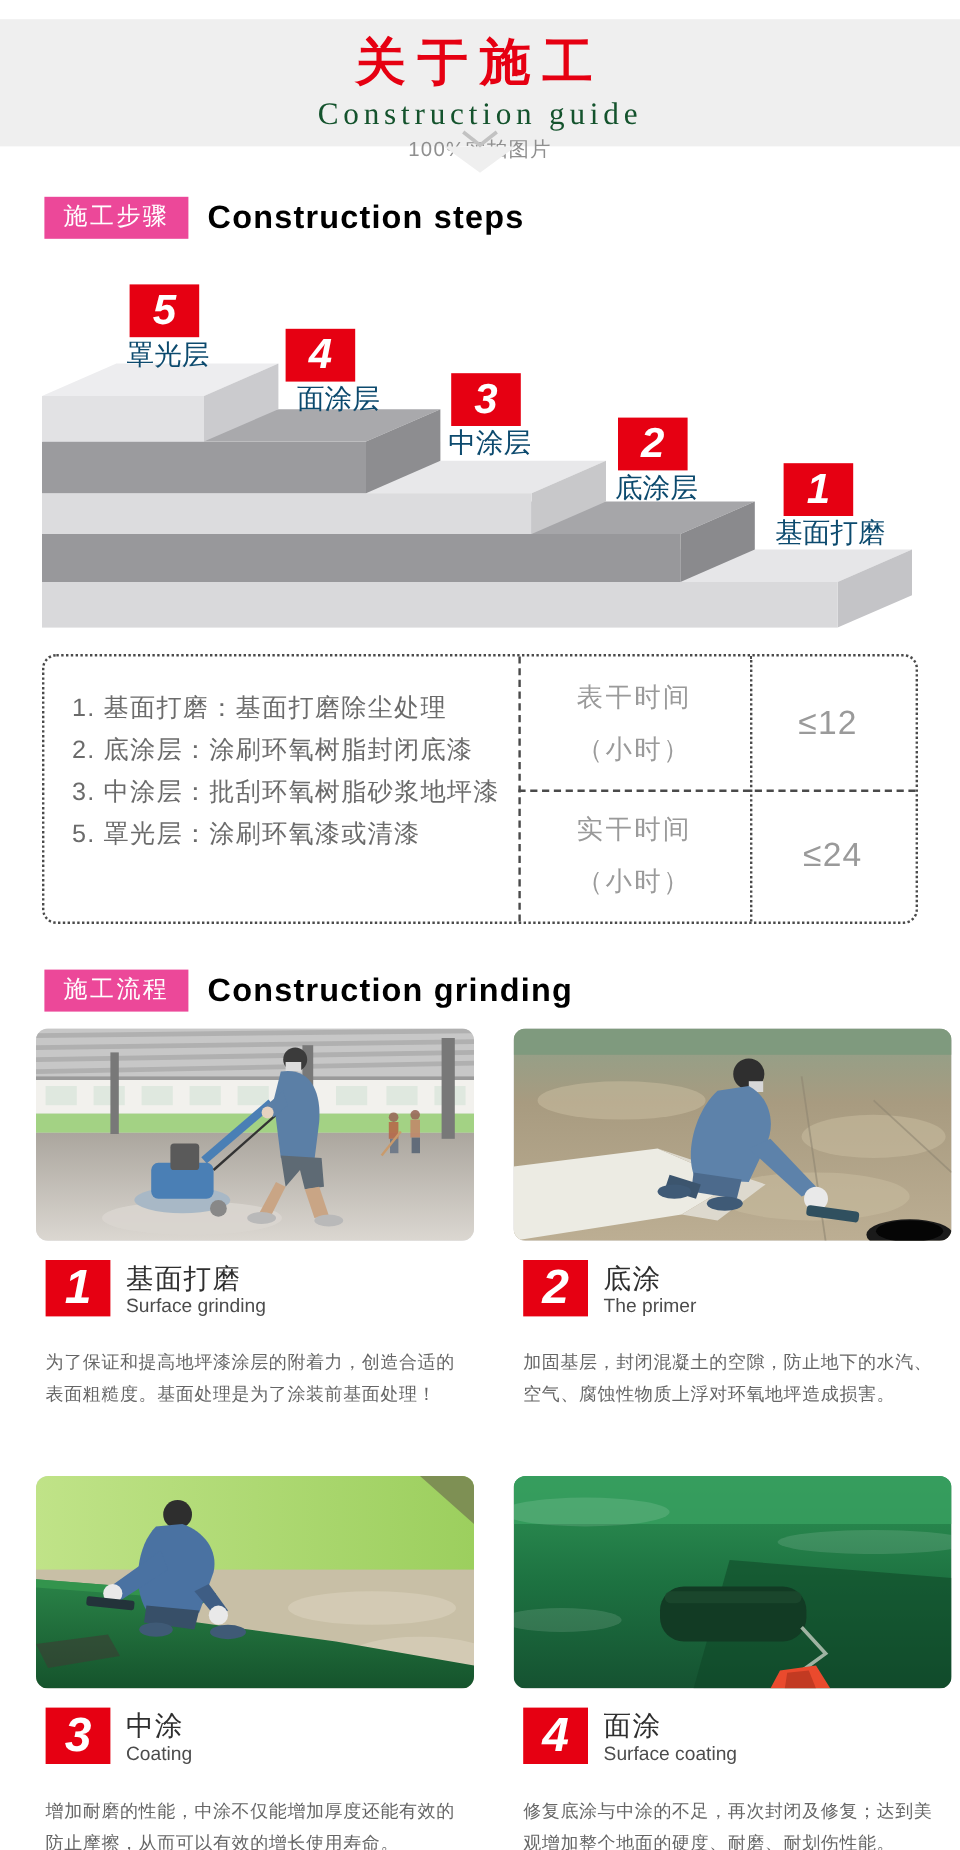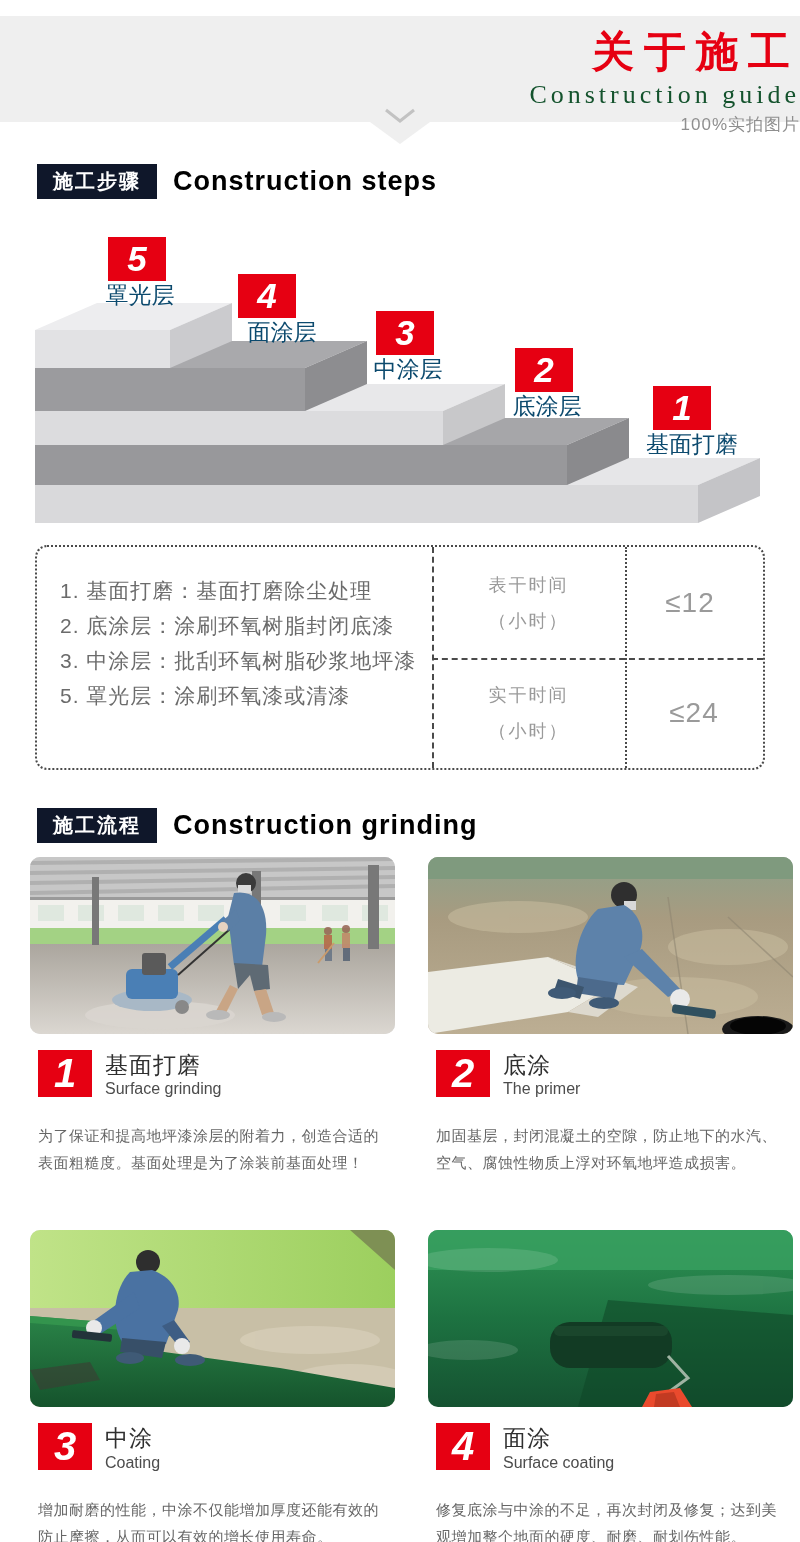--- a/index.html
+++ b/index.html
@@ -4,32 +4,32 @@
 <style>
   * { margin:0; padding:0; box-sizing:border-box; }
   html,body { background:#ffffff; }
   body {
     width:800px; min-height:1542px; margin:0 auto; position:relative;
     font-family:"Liberation Sans","DejaVu Sans",sans-serif;
     -webkit-font-smoothing:antialiased;
   }
   
   .top-white { height:16px; background:#ffffff; }
-  .hero { background:#efefef; height:106px; text-align:right; padding-top:13px; }
+  .hero { background:#efefef; height:106px; text-align:center; padding-top:13px; }
   .hero-title { color:#e60012; font-size:42px; font-weight:800; letter-spacing:10px; line-height:1.1; }
   .hero-sub { color:#14532d; font-size:26px; letter-spacing:4px; margin-top:5px;font-family:Liberation Serif, serif; }
   .hero-note { color:#8f8f8f; font-size:17px; letter-spacing:1px; margin-top:3px; }
   .hero-notch { width:0; height:0; margin:0 auto; border-left:30px solid transparent;
     border-right:30px solid transparent; border-top:22px solid #efefef; position:relative; }
   .hero-chevron { position:relative; width:60px; margin:-40px auto 0; height:24px; }
   
   .section-row { display:flex; align-items:center; padding-left:37px; }
   .section-row.steps { margin-top:36px; }
   .section-row.process { margin-top:38px; }
-  .red-tag { background:#0f172a; color:#ffffff; font-size:20px; font-weight:700;
+  .red-tag { background:#ec4899; color:#ffffff; font-size:20px; font-weight:400;
     letter-spacing:2px; padding:5px 16px 6px; line-height:1.2; }
   .section-en { color:#000000; font-size:27px; font-weight:700; letter-spacing:1px; margin-left:16px; }
   
   .stairs { position:relative; height:312px; margin-top:24px; }
   .stairs svg.steps-svg { position:absolute; left:35px; top:0; }
   .stair-num { position:absolute; width:58px; height:44px; background:#e60012; color:#fff;
     display:flex; align-items:center; justify-content:center;
     font-size:35px; font-weight:800; font-style:italic; }
   .stair-label { position:absolute; transform:translateX(-50%); white-space:nowrap;
     color:#0c4a6e; font-size:23px; font-weight:500; }
@@ -41,21 +41,21 @@
   
   .spec { position:relative; width:730px; margin-left:35px; margin-top:10px; height:225px;
     border:2px dotted #4a4a4a; border-radius:12px; }
   .spec-list { position:absolute; left:0; top:0; width:395px; height:100%;
     padding:26px 0 0 23px; color:#6b6b6b; font-size:21px; line-height:35px; letter-spacing:1px; }
   .spec-v1 { position:absolute; left:395px; top:0; bottom:0; border-left:2px dashed #4a4a4a; }
   .spec-v2 { position:absolute; left:588px; top:0; bottom:0; border-left:2px dotted #4a4a4a; }
   .spec-h  { position:absolute; left:395px; right:0; top:111px; border-top:2px dashed #4a4a4a; }
   .spec-cell { position:absolute; display:flex; flex-direction:column; align-items:center;
     justify-content:center; color:#9a9a9a; }
-  .cell-label { font-size:18px; line-height:2.0; letter-spacing:2px; text-align:center; }
+  .cell-label { font-size:22px; line-height:2.0; letter-spacing:2px; text-align:center; }
   .cell-value { font-size:28px; letter-spacing:1px; }
   .c-l1 { left:395px; width:193px; top:0; height:111px; }
   .c-v1 { left:580px; right:0;   top:0; height:111px; }
   .c-l2 { left:395px; width:193px; top:111px; bottom:0; }
   .c-v2 { left:588px; right:0;   top:111px; bottom:0; }
   
   .process-grid { display:grid; grid-template-columns:365px 365px; column-gap:33px;
     row-gap:54px; padding-left:30px; margin-top:14px; }
   .photo { width:365px; height:177px; border-radius:10px; overflow:hidden;
     background:#dddddd; position:relative; }

